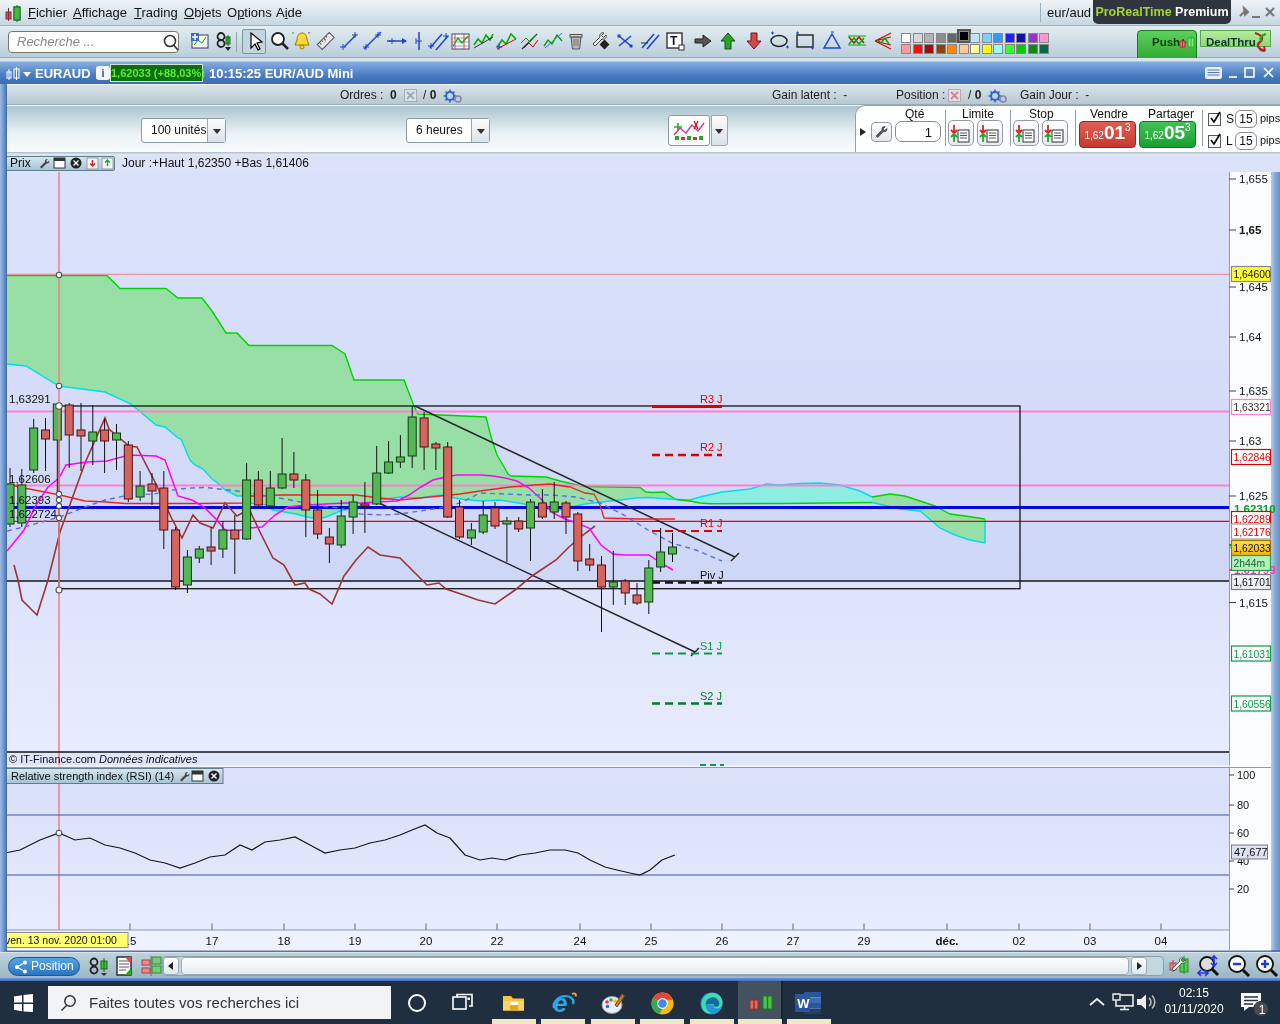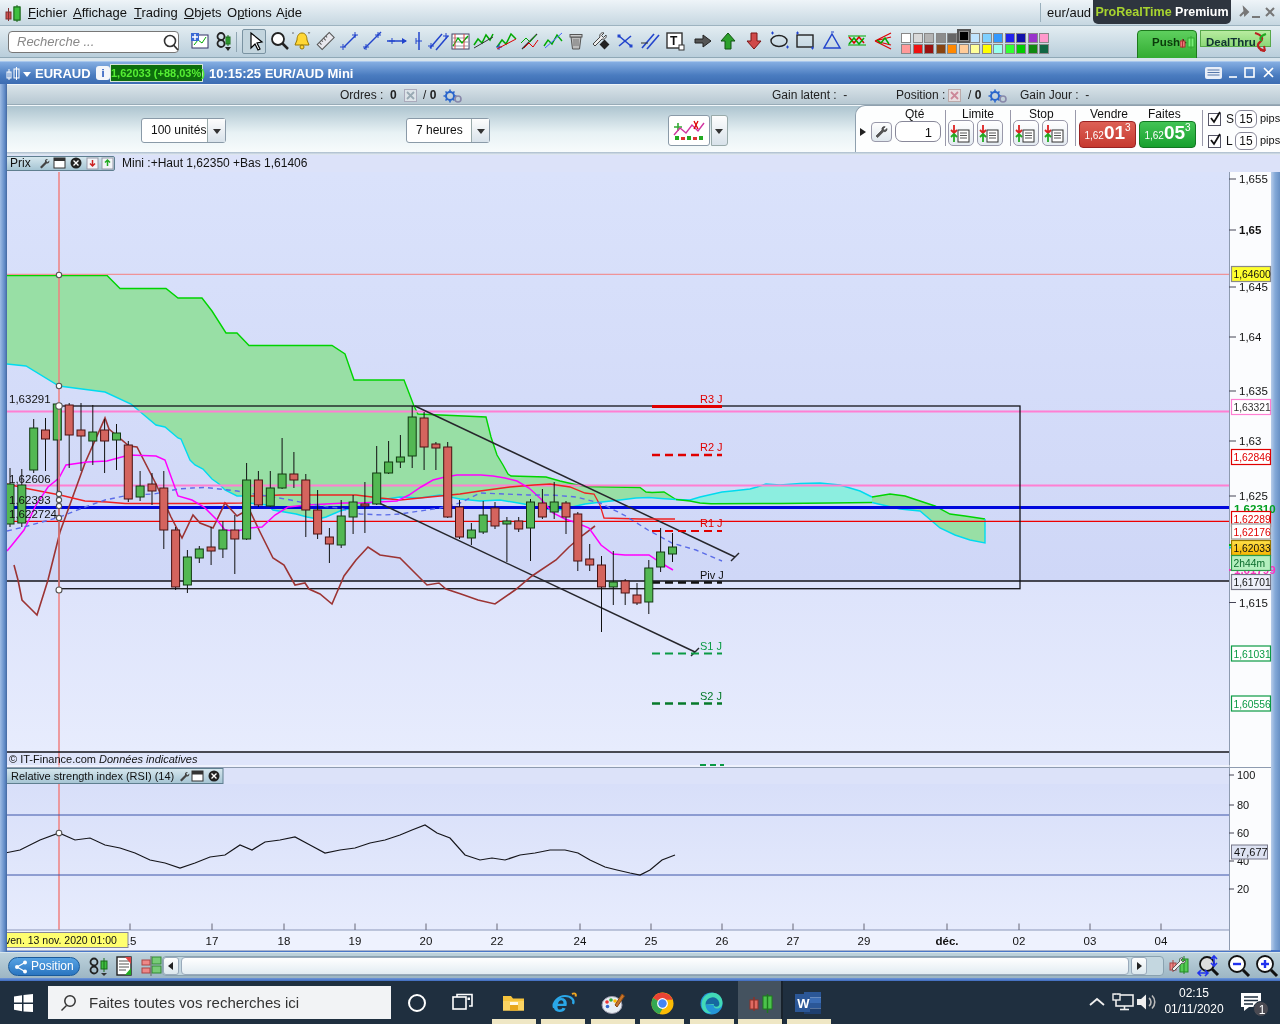--- a/index.html
+++ b/index.html
@@ -272,21 +272,21 @@
         <circle cx="15" cy="11" r="3" fill="none" stroke="#88a" stroke-width="1.6"></circle>
       </svg>
  <div class="abs" style="left:1020px;top:3px;">Gain Jour :&nbsp; -</div>
 </div>
 
 <div class="abs" style="left:0;top:105px;width:1280px;height:50px;background:linear-gradient(#adc4cf,#e8f2f5 55%,#fafdfd);border-top:1px solid #f2f7fa;">
  <div class="abs" style="left:141px;top:12px;width:85px;height:25px;background:#fff;border:1px solid #8a9aa8;border-radius:3px;font-size:12px;color:#111;padding:4px 0 0 9px;">100 unités</div>
  <div class="abs" style="left:207px;top:13px;width:18px;height:23px;background:linear-gradient(#fdfdfd,#d8e2ea);border-left:1px solid #9aa;"><svg width="18" height="23">
           <polygon points="5,10 13,10 9,15" fill="#333"></polygon>
         </svg></div>
- <div class="abs" style="left:406px;top:12px;width:84px;height:25px;background:#fff;border:1px solid #8a9aa8;border-radius:3px;font-size:12px;color:#111;padding:4px 0 0 9px;">7 heures</div>
+ <div class="abs" style="left:406px;top:12px;width:84px;height:25px;background:#fff;border:1px solid #8a9aa8;border-radius:3px;font-size:12px;color:#111;padding:4px 0 0 9px;">6 heures</div>
  <div class="abs" style="left:471px;top:13px;width:18px;height:23px;background:linear-gradient(#fdfdfd,#d8e2ea);border-left:1px solid #9aa;"><svg width="18" height="23">
           <polygon points="5,10 13,10 9,15" fill="#333"></polygon>
         </svg></div>
  <div class="abs" style="left:668px;top:9px;width:42px;height:31px;background:#fff;border:1px solid #8a9aa8;border-radius:3px;"></div>
  <svg class="abs" style="left:672px;top:13px" width="34" height="23">
    <path d="M2 8 h8 M6 4 v8" stroke="#3a3" stroke-width="1.6"></path>
    <polyline points="2,16 8,9 14,14 20,6 26,12 32,4" stroke="#d033a0" fill="none" stroke-width="1.4"></polyline>
    <path d="M22 2 l4 8 M26 2 l-4 8" stroke="#d00" stroke-width="1.3"></path>
    <rect x="3" y="17" width="4" height="4" fill="#2a2"></rect>
         <rect x="9" y="18" width="4" height="3" fill="#d33"></rect>
@@ -337,21 +337,21 @@
     </svg>
     <div class="abs" style="left:1042px;top:120px;width:26px;height:26px;background:linear-gradient(#ffffff,#e4ebf1);border:1px solid #99a;border-radius:5px;"></div>
     <svg class="abs" style="left:1042px;top:122px" width="24" height="23">
       <path d="M6 3 l0 8 M3 8 l3 3 3-3" stroke="#d22" stroke-width="1.8" fill="none"></path>
       <path d="M11 14 l0 -8 M8 9 l3 -3 3 3" stroke="#2a2" stroke-width="1.8" fill="none" transform="translate(-5,6)"></path>
       <rect x="10" y="8" width="11" height="12" fill="#fff" stroke="#333"></rect>
       <path d="M12 11 h7 M12 13.5 h7 M12 16 h7" stroke="#555"></path>
     </svg>
 
 <div class="abs" style="left:1090px;top:107px;font-size:12px;color:#111;">Vendre</div>
-<div class="abs" style="left:1148px;top:107px;font-size:12px;color:#111;">Faites</div>
+<div class="abs" style="left:1148px;top:107px;font-size:12px;color:#111;">Partager</div>
 <div class="abs" style="left:1079px;top:121px;width:57px;height:27px;background:linear-gradient(#dd6055,#c63a30);border:1px solid #992222;border-radius:4px;color:#fff;text-align:center;"><span style="font-size:10px;">1,62</span><span style="font-size:19px;font-weight:bold;">01</span><span style="font-size:10px;vertical-align:8px;">3</span></div>
 <div class="abs" style="left:1139px;top:121px;width:57px;height:27px;background:linear-gradient(#42c455,#17a02e);border:1px solid #117722;border-radius:4px;color:#fff;text-align:center;"><span style="font-size:10px;">1,62</span><span style="font-size:19px;font-weight:bold;">05</span><span style="font-size:10px;vertical-align:8px;">3</span></div>
 
 <div class="abs" style="left:1208px;top:113px;width:13px;height:13px;background:#fff;border:1px solid #556;"></div>
     <svg class="abs" style="left:1208px;top:111px" width="15" height="15">
       <path d="M3 7 l3 4 L12 1" stroke="#111" stroke-width="1.8" fill="none"></path>
     </svg>
     <div class="abs" style="left:1226px;top:112px;font-size:12px;color:#111;">S</div>
     <div class="abs" style="left:1235px;top:110px;width:22px;height:18px;background:#fff;border:1px solid #889;border-radius:6px;font-size:12px;color:#111;text-align:center;line-height:17px;">15</div>
     <div class="abs" style="left:1260px;top:112px;font-size:11px;color:#111;">pips</div>
@@ -371,21 +371,21 @@
   <path d="M2 10 L7 5 C6.4 3 8.4 1.6 9.8 2.2 L8.2 3.8 L9.6 5.2 L11.2 3.6 C11.8 5 10.6 7 8.6 6.4 L3.6 11.4 Z" fill="#444"></path>
   <rect x="16" y="1" width="11" height="10" fill="#fff" stroke="#333"></rect>
         <rect x="16" y="1" width="11" height="3" fill="#333"></rect>
   <circle cx="38" cy="6" r="5.5" fill="#222"></circle>
         <path d="M35.5 3.5 l5 5 M40.5 3.5 l-5 5" stroke="#fff" stroke-width="1.4"></path>
   <rect x="49" y="1" width="11" height="11" fill="#f3f5f8" stroke="#99a"></rect>
         <path d="M54.5 3 v6 M52 6.5 l2.5 2.5 2.5 -2.5" stroke="#c22" stroke-width="1.5" fill="none"></path>
   <rect x="64" y="1" width="11" height="11" fill="#f3f5f8" stroke="#99a"></rect>
         <path d="M69.5 9 v-6 M67 5.5 l2.5 -2.5 2.5 2.5" stroke="#2a2" stroke-width="1.5" fill="none"></path>
  </svg>
- <div class="abs" style="left:122px;top:1px;font-size:12px;color:#111;">Mini :+Haut 1,62350 +Bas 1,61406</div>
+ <div class="abs" style="left:122px;top:1px;font-size:12px;color:#111;">Jour :+Haut 1,62350 +Bas 1,61406</div>
 </div>
 
 <svg class="abs" style="left:0;top:172px" width="1280" height="780">
       <defs>
 <linearGradient id="bgTop" x1="0" y1="0" x2="0" y2="1">
           <stop offset="0" stop-color="#dae2fb"></stop>
           <stop offset="1" stop-color="#cfd7f7"></stop>
         </linearGradient>
 <linearGradient id="bgBot" x1="0" y1="0" x2="0" y2="1">
           <stop offset="0" stop-color="#dde3fb"></stop>

